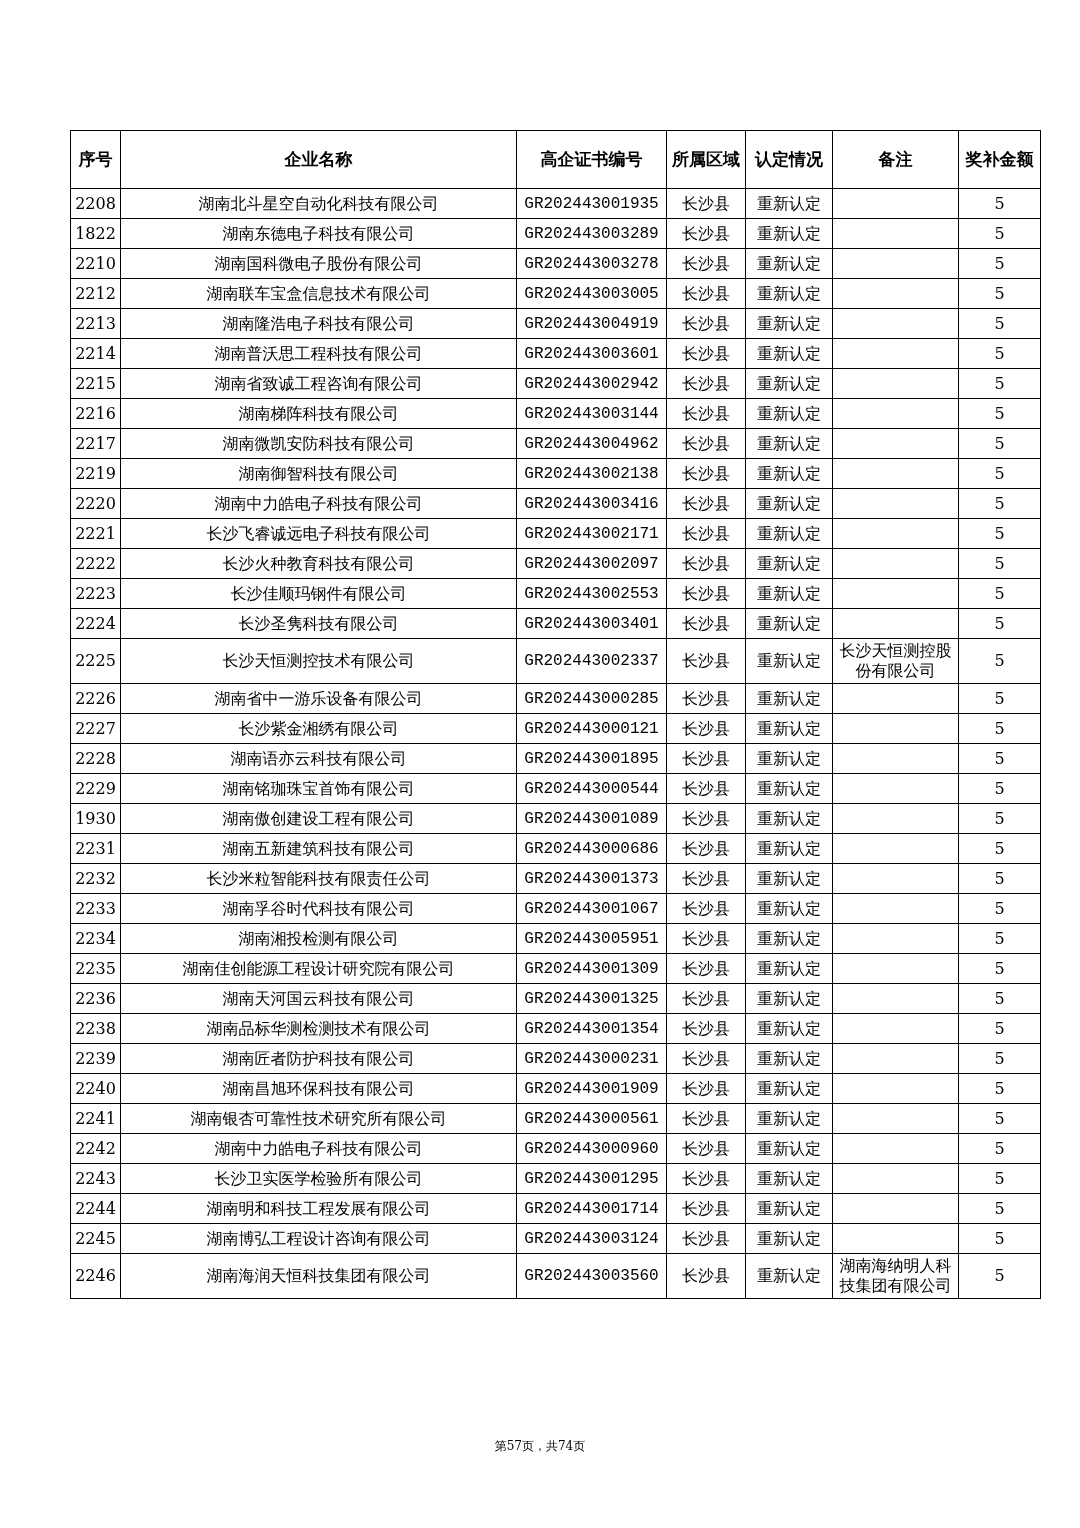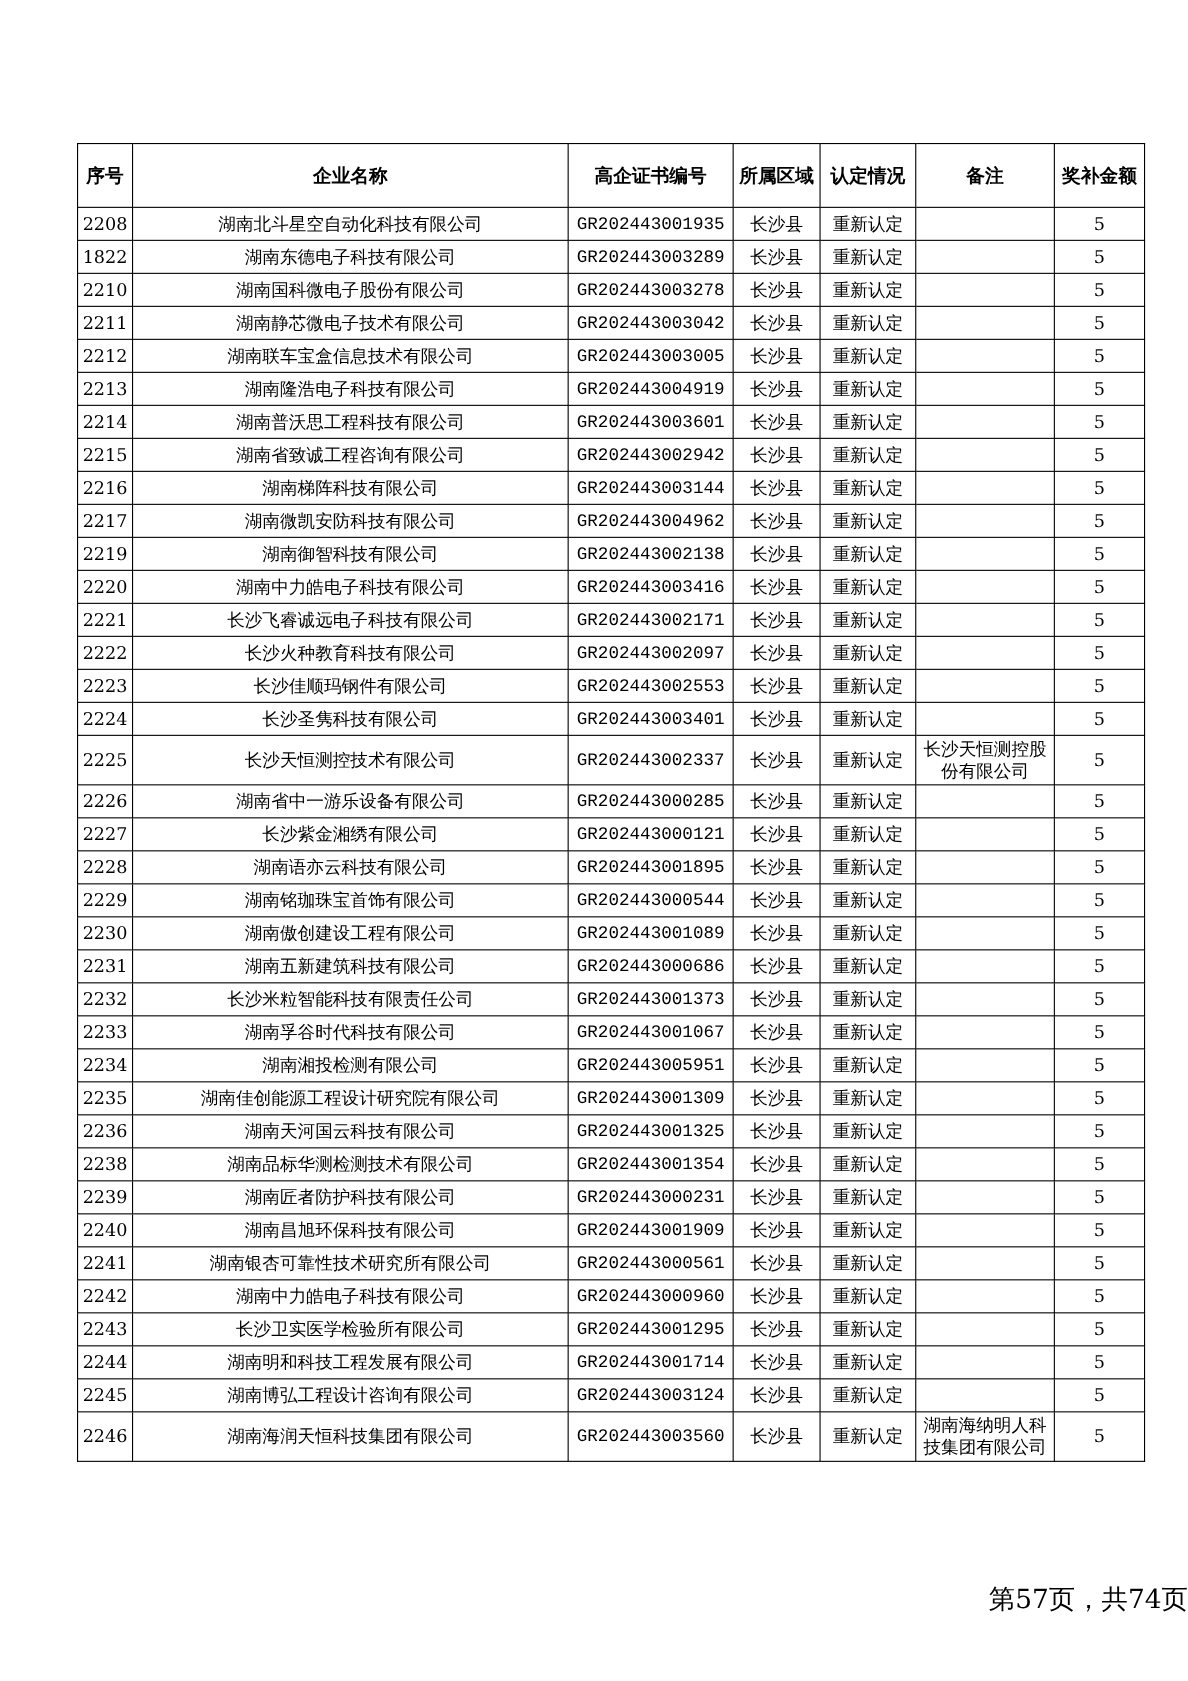--- a/index.html
+++ b/index.html
@@ -59,22 +59,22 @@
   td.col-remark {
     padding: 3px 10px;
     font-size: 16px;
     margin-top: 16px;
   }
   .footer {
     position: absolute;
     top: 1438px;
     left: 0;
     width: 100%;
-    text-align: right;
-    font-size: 24px;
+    text-align: center;
+    font-size: 12px;
   }
 </style>
 </head>
 <body>
 
 <div class="page">
   <table class="doc-table">
     <colgroup>
       <col style="width:50px">
       <col style="width:396px">
@@ -117,29 +117,20 @@
         <tr>
           <td class="col-no">2210</td>
           <td class="col-name">湖南国科微电子股份有限公司</td>
           <td class="col-cert">GR202443003278</td>
           <td class="col-region">长沙县</td>
           <td class="col-status">重新认定</td>
           <td class="col-remark"></td>
           <td class="col-amount">5</td>
         </tr>
         <tr>
-          <td class="col-no">2211</td>
-          <td class="col-name">湖南静芯微电子技术有限公司</td>
-          <td class="col-cert">GR202443003042</td>
-          <td class="col-region">长沙县</td>
-          <td class="col-status">重新认定</td>
-          <td class="col-remark"></td>
-          <td class="col-amount">5</td>
-        </tr>
-        <tr>
           <td class="col-no">2212</td>
           <td class="col-name">湖南联车宝盒信息技术有限公司</td>
           <td class="col-cert">GR202443003005</td>
           <td class="col-region">长沙县</td>
           <td class="col-status">重新认定</td>
           <td class="col-remark"></td>
           <td class="col-amount">5</td>
         </tr>
         <tr>
           <td class="col-no">2213</td>
@@ -279,21 +270,21 @@
         <tr>
           <td class="col-no">2229</td>
           <td class="col-name">湖南铭珈珠宝首饰有限公司</td>
           <td class="col-cert">GR202443000544</td>
           <td class="col-region">长沙县</td>
           <td class="col-status">重新认定</td>
           <td class="col-remark"></td>
           <td class="col-amount">5</td>
         </tr>
         <tr>
-          <td class="col-no">2230</td>
+          <td class="col-no">1930</td>
           <td class="col-name">湖南傲创建设工程有限公司</td>
           <td class="col-cert">GR202443001089</td>
           <td class="col-region">长沙县</td>
           <td class="col-status">重新认定</td>
           <td class="col-remark"></td>
           <td class="col-amount">5</td>
         </tr>
         <tr>
           <td class="col-no">2231</td>
           <td class="col-name">湖南五新建筑科技有限公司</td>

